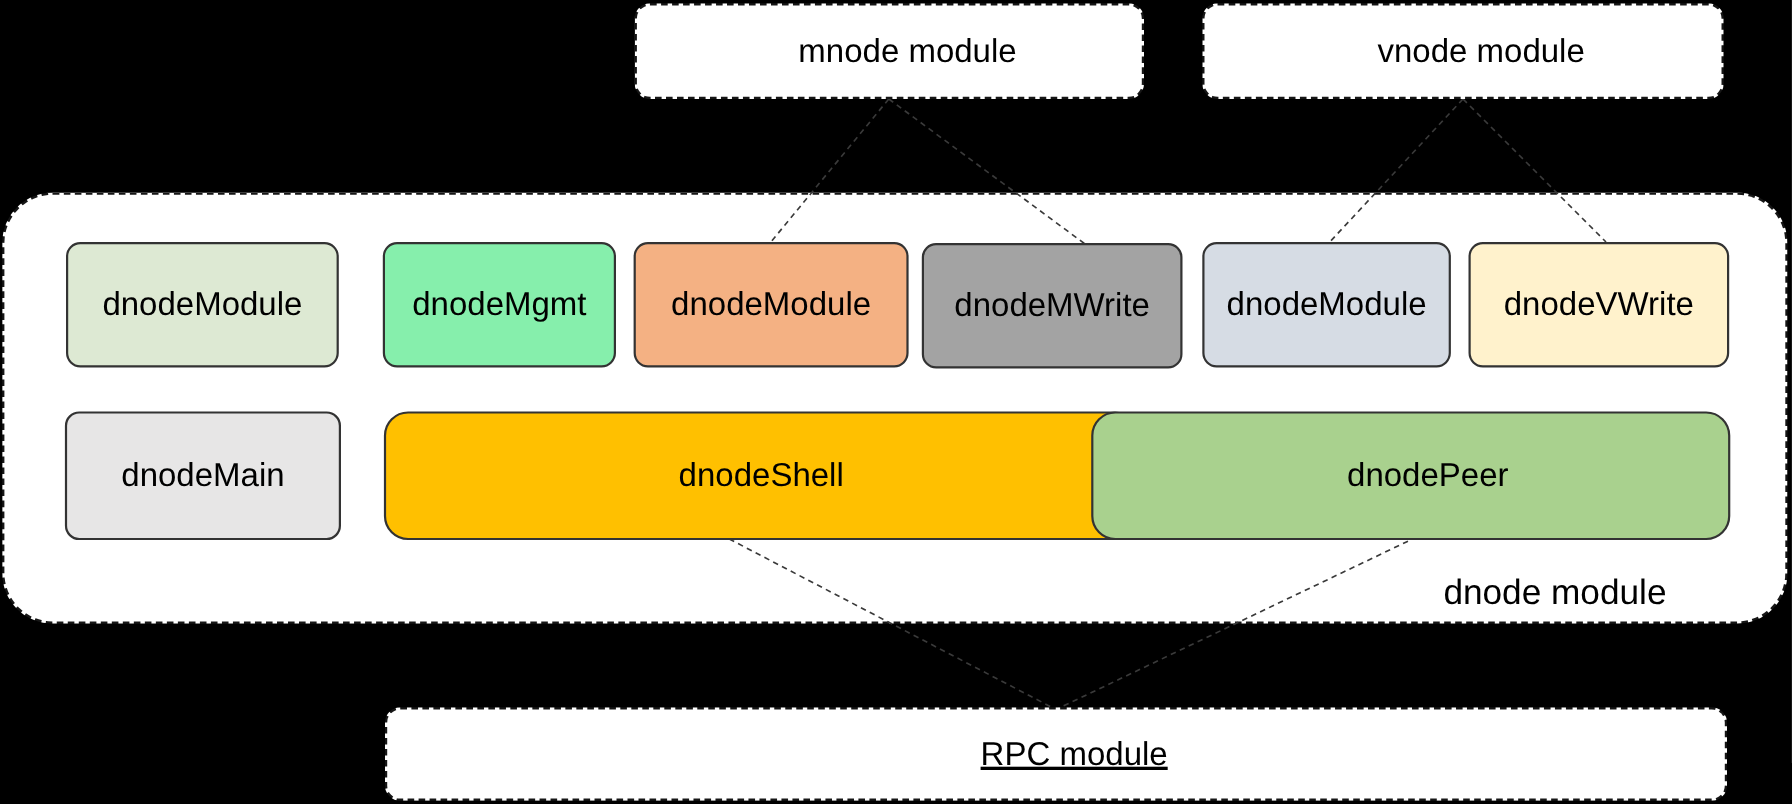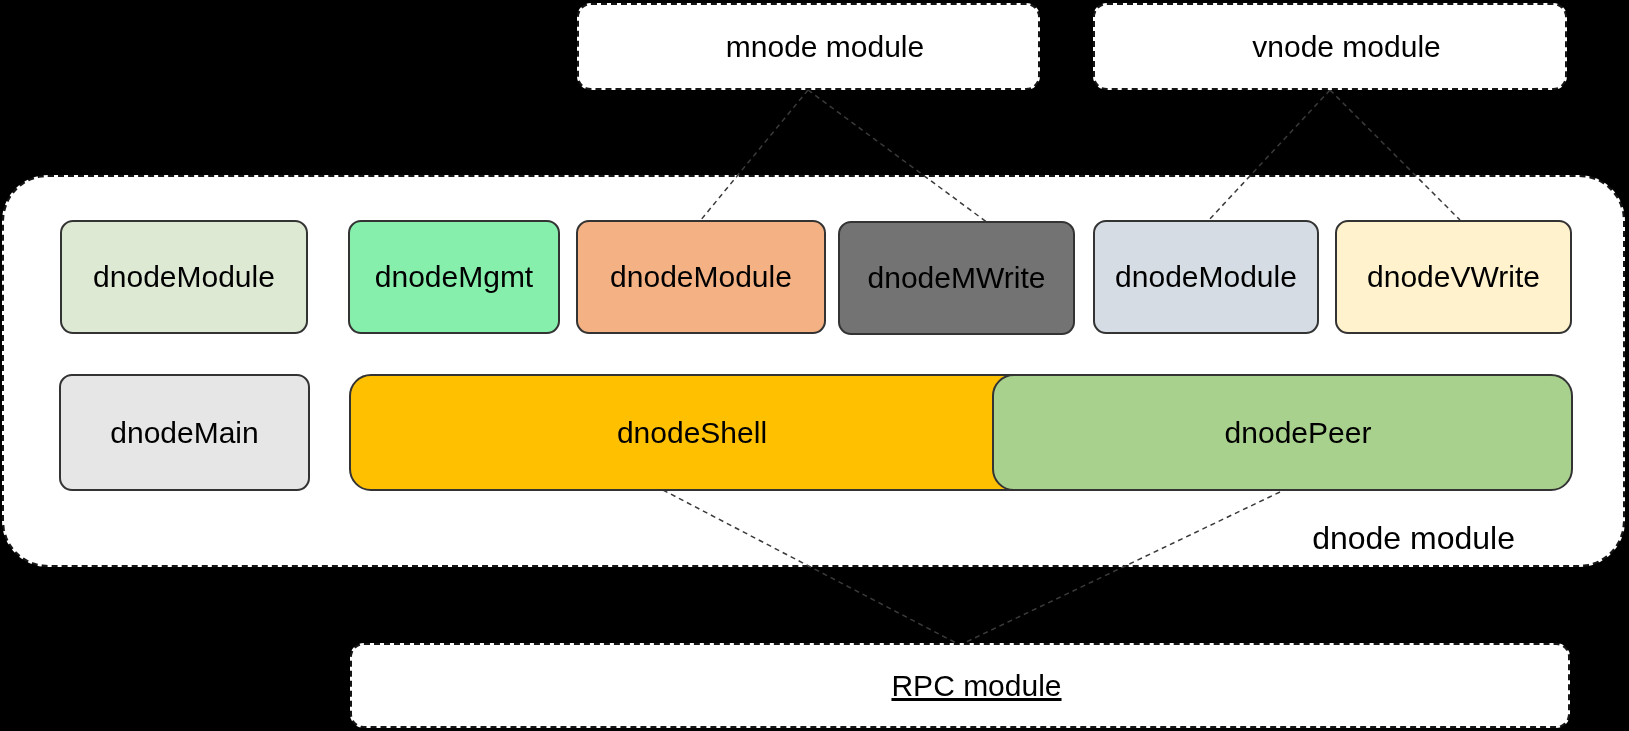--- a/index.html
+++ b/index.html
@@ -71,21 +71,21 @@
 
 <div id="c-dnodeModule" class="abs center comp" style="background: rgb(221, 233, 211);">
   <span>dnodeModule</span>
 </div>
 <div id="c-dnodeMgmt" class="abs center comp" style="background: #86efac;">
   <span>dnodeMgmt</span>
 </div>
 <div id="c-dnodeMRead" class="abs center comp" style="background: rgb(244, 177, 131);">
   <span>dnodeModule</span>
 </div>
-<div id="c-dnodeMWrite" class="abs center comp" style="background: #737373;">
+<div id="c-dnodeMWrite" class="abs center comp" style="background: #a3a3a3;">
   <span>dnodeMWrite</span>
 </div>
 <div id="c-dnodeVRead" class="abs center comp" style="background: rgb(214, 220, 228);">
   <span>dnodeModule</span>
 </div>
 <div id="c-dnodeVWrite" class="abs center comp" style="background: rgb(255, 242, 204);">
   <span>dnodeVWrite</span>
 </div>
 <div id="c-dnodeMain" class="abs center comp" style="background: rgb(231, 230, 230);">
   <span>dnodeMain</span>

